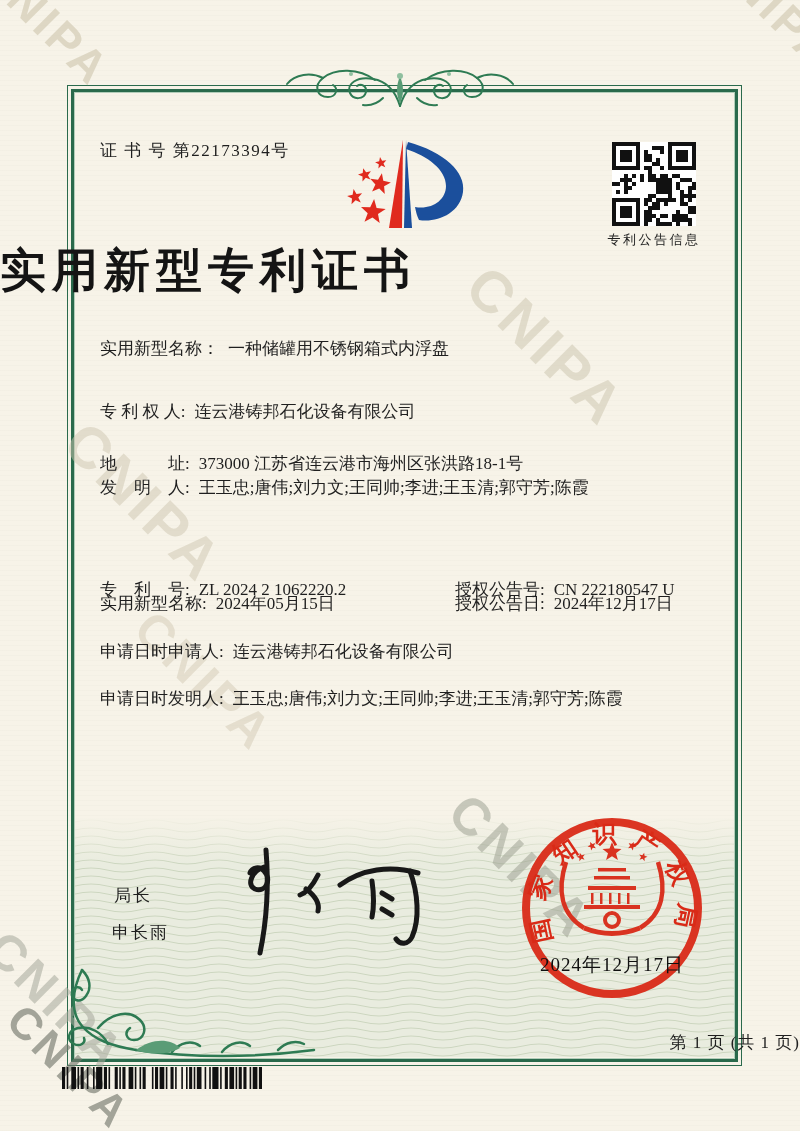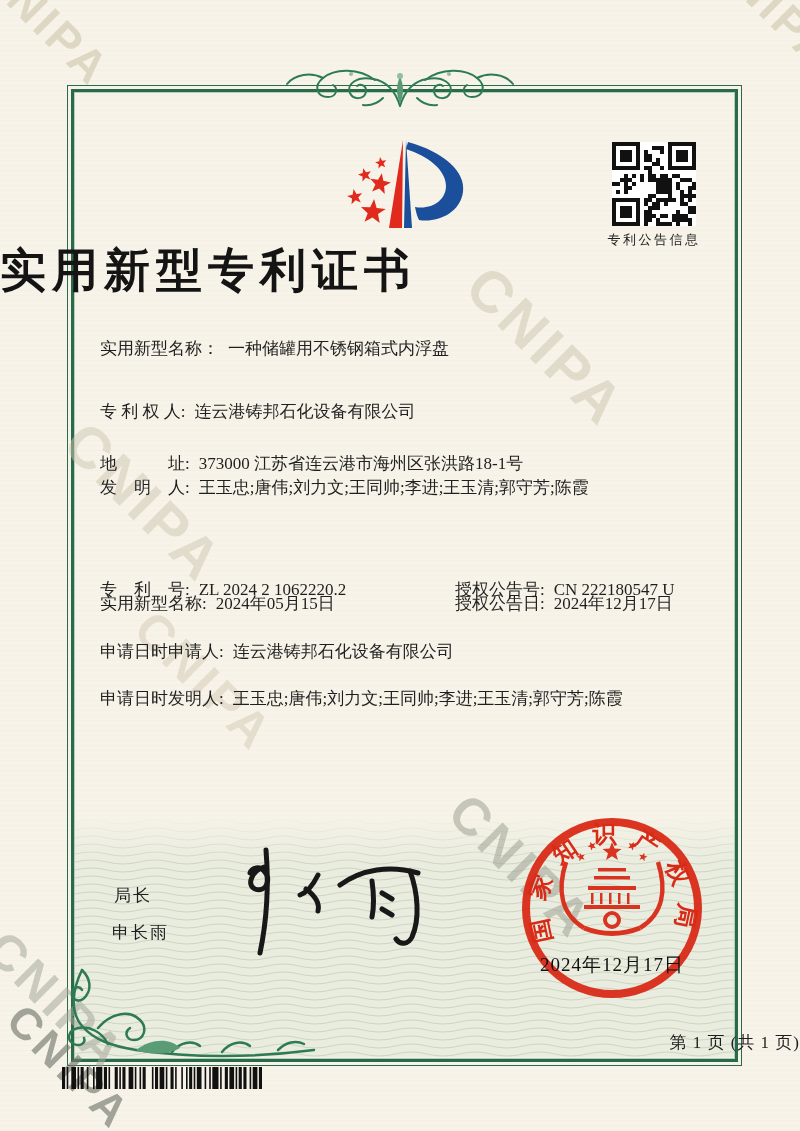--- a/index.html
+++ b/index.html
@@ -111,20 +111,21 @@
       <path d="M30,2 C38,10 40,20 34,28 C28,36 18,32 20,24 C22,18 28,18 30,22"></path>
       <path d="M46,60 C60,44 78,42 88,52 C96,60 92,72 82,72 C74,72 72,64 78,60"></path>
       <path d="M56,76 C50,64 38,58 26,60 C16,62 14,72 22,76 C28,79 34,75 32,70"></path>
       <path d="M120,84 C128,74 140,72 148,78"></path>
       <path d="M170,84 C178,74 190,72 198,78"></path>
       <path d="M226,82 C234,74 244,72 252,76"></path>
     </g>
     <path d="M84,82 C100,70 118,70 128,80 C118,86 100,88 84,82" fill="#5a9c76"></path>
   </svg>
 
+  <div class="certno">证 书 号 第22173394号</div>
 
   <svg class="logo" width="158" height="108" viewBox="0 0 158 108">
     <g fill="#e02a1e">
       <polygon points="48.0,27.1 50.1,30.7 54.3,30.2 51.5,33.4 53.3,37.2 49.4,35.5 46.4,38.4 46.8,34.2 43.1,32.2 47.2,31.2"></polygon>
       <polygon points="31.2,38.2 34.1,42.3 38.9,41.2 35.9,45.2 38.4,49.4 33.8,47.8 30.5,51.5 30.5,46.6 26.0,44.6 30.7,43.1"></polygon>
       <polygon points="49.9,43.2 51.3,50.8 58.9,52.5 52.1,56.2 52.8,63.9 47.2,58.5 40.1,61.6 43.4,54.6 38.3,48.8 46.0,49.8"></polygon>
       <polygon points="21.6,59.1 24.5,64.0 30.1,63.2 26.3,67.5 28.8,72.6 23.6,70.3 19.5,74.2 20.0,68.6 15.1,65.9 20.6,64.7"></polygon>
       <polygon points="42.1,69.0 44.6,77.9 53.7,79.1 46.0,84.1 47.7,93.1 40.5,87.4 32.5,91.8 35.7,83.2 29.0,76.9 38.2,77.3"></polygon>
       <polygon points="71,10 57,98 70,98"></polygon>
     </g>

